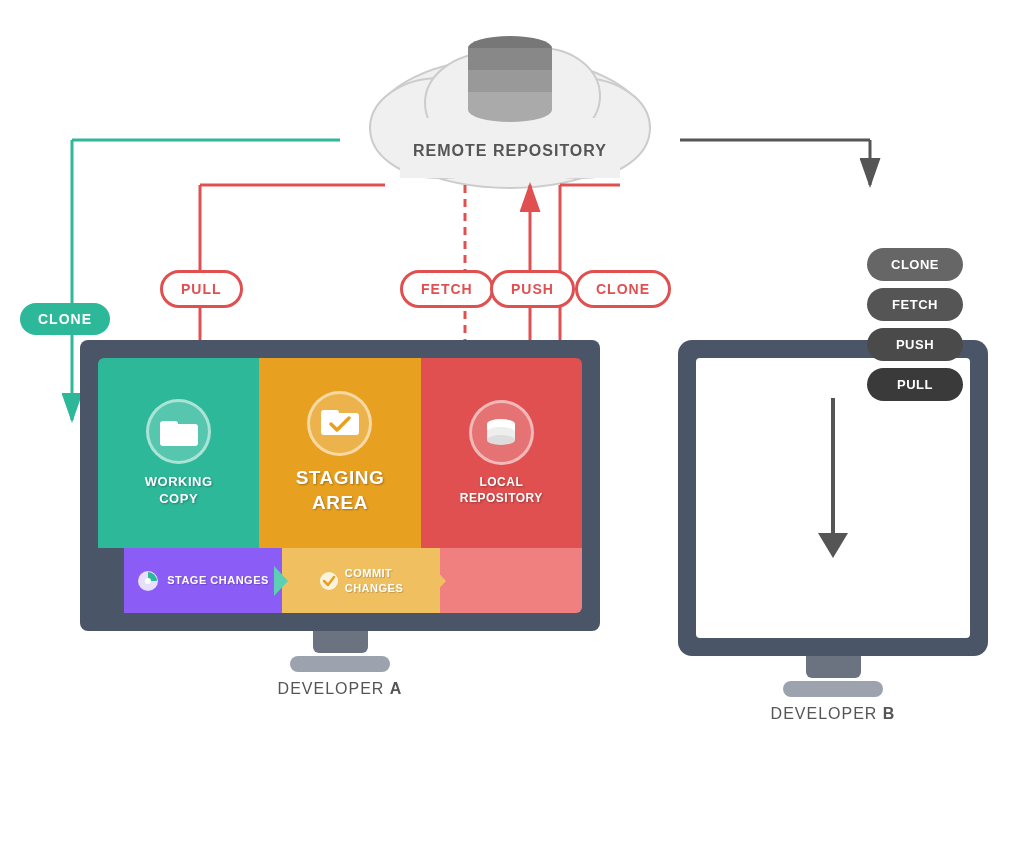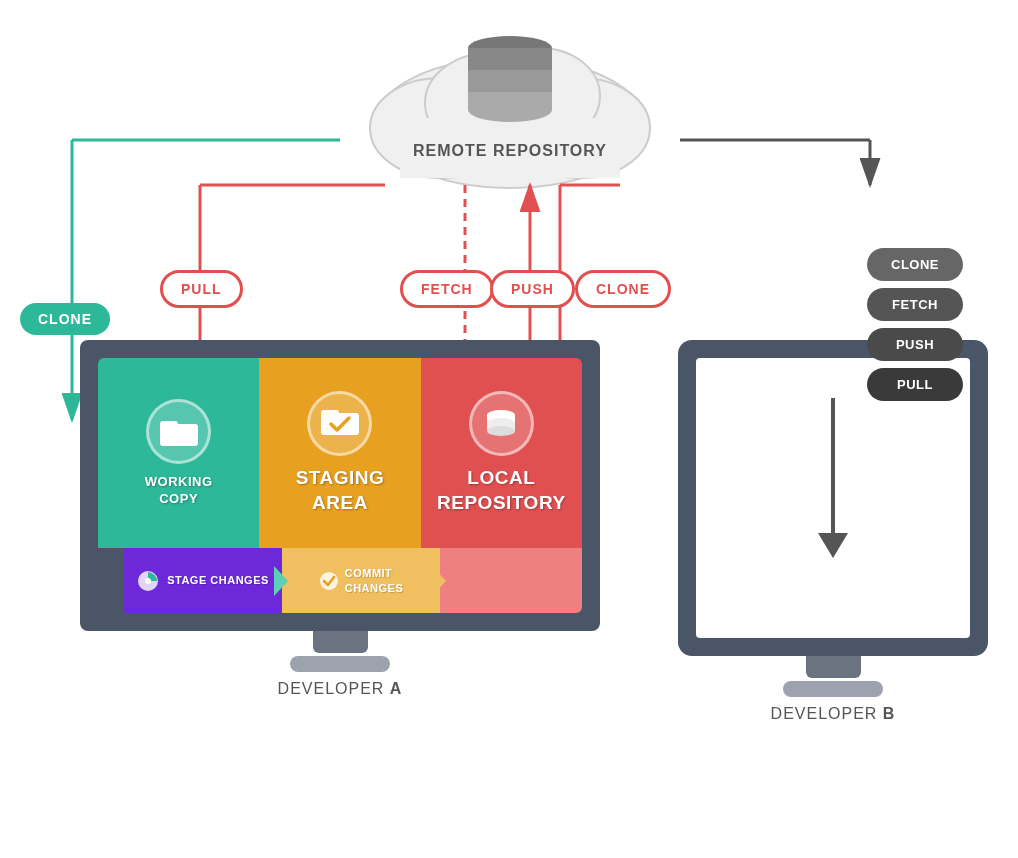--- a/index.html
+++ b/index.html
@@ -160,27 +160,27 @@
 
             <div style="background:rgba(255,255,255,0.2); border-radius:50%; width:65px; height:65px; display:flex; align-items:center; justify-content:center; margin-bottom:10px; border:3px solid rgba(255,255,255,0.5);">
               <svg width="36" height="36" viewBox="0 0 36 36">
                 <ellipse cx="18" cy="10" rx="14" ry="5" fill="white"></ellipse>
                 <rect x="4" y="10" width="28" height="8" fill="white"></rect>
                 <ellipse cx="18" cy="18" rx="14" ry="5" fill="#eee"></ellipse>
                 <rect x="4" y="18" width="28" height="8" fill="#eee"></rect>
                 <ellipse cx="18" cy="26" rx="14" ry="5" fill="#ddd"></ellipse>
               </svg>
             </div>
-            <div style="font-size:19px; font-weight:bold; color:white; text-align:center; letter-spacing:0.5px; line-height:1.3; text-shadow:1px 1px 2px rgba(0,0,0,0.3);">LOCAL<br>REPOSITORY</div>
+            <div style="font-size:12px; font-weight:bold; color:white; text-align:center; letter-spacing:0.5px; line-height:1.3; text-shadow:1px 1px 2px rgba(0,0,0,0.3);">LOCAL<br>REPOSITORY</div>
           </div>
         </div>
 
         <div style="display:flex; height:65px;">
 
-          <div style="background:#6d28d9; flex:1; display:flex; align-items:center; justify-content:center; gap:8px; padding:5px 8px;margin-left:26px;">
+          <div style="background:#8b5cf6; flex:1; display:flex; align-items:center; justify-content:center; gap:8px; padding:5px 8px;margin-left:26px;">
             <svg width="22" height="22" viewBox="0 0 22 22">
               <circle cx="11" cy="11" r="10" fill="white" opacity="0.8"></circle>
 
               <path d="M11,11 L11,2 A9,9 0 0,1 20,11 Z" fill="#2eb89a"></path>
               <circle cx="11" cy="11" r="3" fill="white"></circle>
             </svg>
             <div style="font-size:11px; font-weight:bold; color:white; letter-spacing:0.5px; line-height:1.3; text-shadow:1px 1px 1px rgba(0,0,0,0.2);">STAGE CHANGES</div>
           </div>
 
           <div style="background:#f0c060; flex:1; display:flex; align-items:center; justify-content:center; gap:6px; padding:5px 8px; position:relative;">

